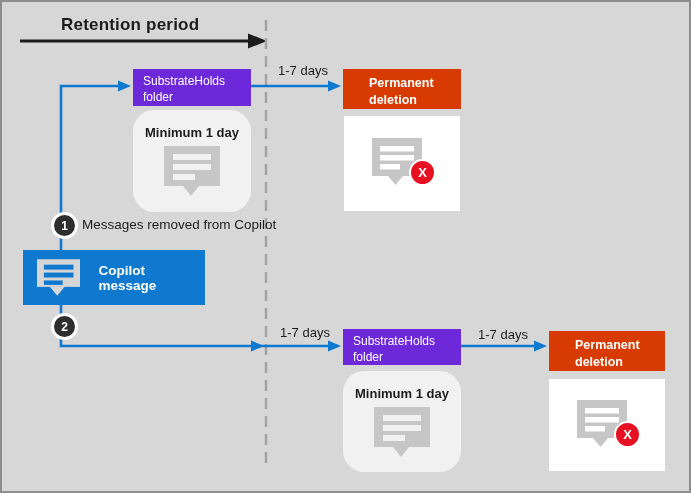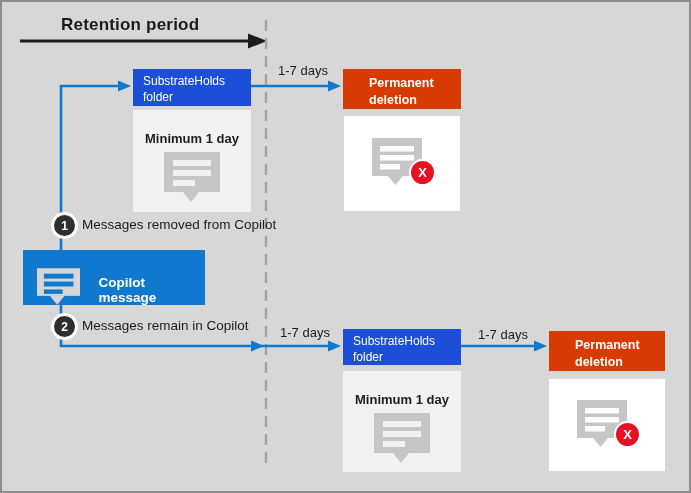--- a/index.html
+++ b/index.html
@@ -7,39 +7,39 @@
     position:relative; width:691px; height:493px;
     background:#d7d7d7; border:2px solid #8d8d8d; box-sizing:border-box;
     font-family:"Liberation Sans", sans-serif; color:#1c1c1c; overflow:hidden;
   }
   .abs { position:absolute; }
   #connector-layer { position:absolute; left:-2px; top:-2px; width:691px; height:493px; pointer-events:none; }
 
   .retention-title { left:59px; top:13px; width:170px; 
     font-size:17px; font-weight:600; letter-spacing:0.2px; }
 
-  .dark-header { background:#1d4ed8; color:#ffffff; font-size:12px; line-height:1.3;
+  .dark-header { background:#6d28d9; color:#ffffff; font-size:12px; line-height:1.3;
     padding:5px 8px 5px 10px; box-sizing:border-box; }
   .light-body { background:#f1f1f1; display:flex; flex-direction:column; align-items:center;
-    padding-top:21px; box-sizing:border-box; }
+    padding-top:15px; box-sizing:border-box;border-radius:21px; }
   .caption { font-size:13px; font-weight:600; margin-bottom:6px; }
 
   .orange-header { background:#d83b01; color:#ffffff; font-size:12.5px; font-weight:600;
     line-height:1.35; padding:6px 26px; box-sizing:border-box; }
   .white-body { background:#ffffff; display:flex; align-items:center; justify-content:center;
     box-sizing:border-box; }
 
   .days { font-size:13px; text-align:center; }
 
   .step-circle { width:21px; height:21px; border-radius:50%; background:#2e2e2e;
     border:3px solid #ffffff; color:#ffffff; font-size:12px; font-weight:700;
     display:flex; align-items:center; justify-content:center; }
   .step-label { font-size:13.5px; }
 
-  .copilot-box { background:#0f78cf; display:flex; align-items:flex-end;
+  .copilot-box { background:#0f78cf; display:flex; align-items:center;
     padding-left:14px; box-sizing:border-box; }
   .copilot-label { color:#ffffff; font-size:13.5px; font-weight:700; margin-left:18px; }
 
   .icon-wrap { position:relative; display:inline-block; }
   .x-badge { position:absolute; right:-13px; bottom:3px; width:23px; height:23px;
     border-radius:50%; background:#e81123; border:2.5px solid #ffffff; color:#ffffff;
     font-size:13px; font-weight:700; display:flex; align-items:center; justify-content:center; }
 
   
   #substrate1-header { left:131px; top:67px;  width:118px; height:37px; }
@@ -131,21 +131,20 @@
       <rect x="7" y="13.5" width="30" height="5" fill="#0f78cf"></rect>
       <rect x="7" y="21.5" width="19" height="4.5" fill="#0f78cf"></rect>
       <polygon points="13,28 28,28 20.5,37" fill="#d6d6d6"></polygon>
     </svg>
     <span class="copilot-label">Copilot message</span>
   </div>
 
   <div id="step2-circle" class="abs step-circle">
     <span>2</span>
   </div>
-  <div id="step2-label" class="abs step-label">Messages remain in Copilot</div>
 
   <div id="days-row2-before" class="abs days">1-7 days</div>
 
   <div id="substrate2-header" class="abs dark-header">
     <span>SubstrateHolds folder</span>
   </div>
   <div id="substrate2-body" class="abs light-body">
     <div class="caption">Minimum 1 day</div>
     <svg width="58" height="50" viewBox="0 0 58 50">
       <rect x="1" y="0" width="56" height="40" fill="#c6c6c6"></rect>

